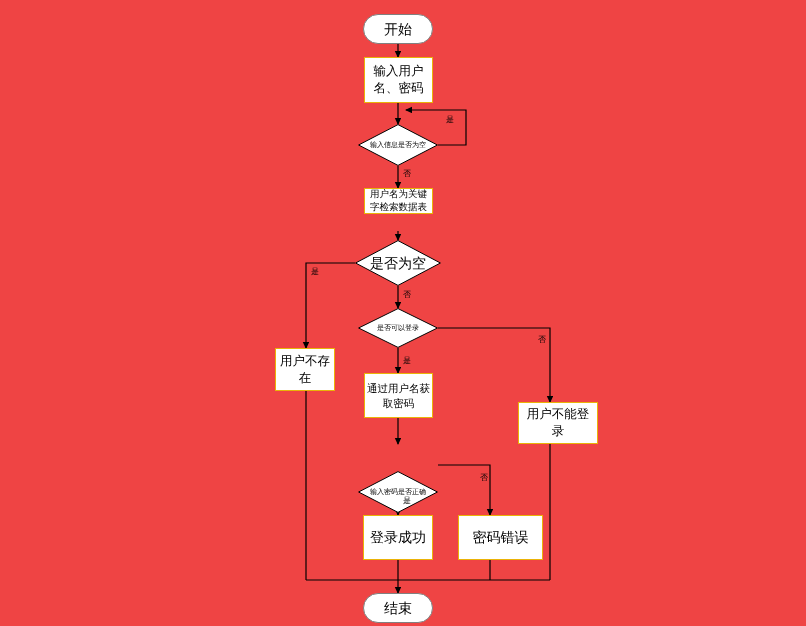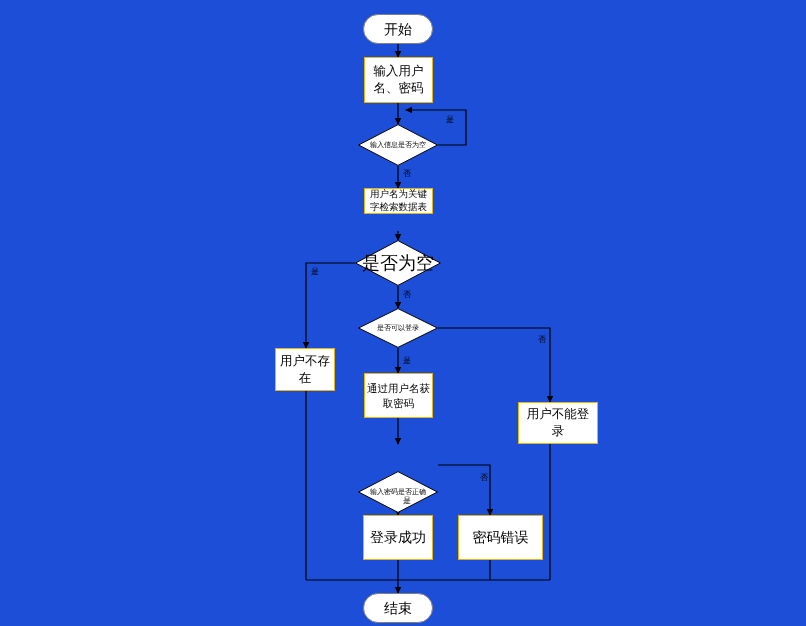--- a/index.html
+++ b/index.html
@@ -8,21 +8,21 @@
     padding: 0;
     background: #ffffff;
   }
   body {
     font-family: "DejaVu Sans", "Liberation Sans", sans-serif;
   }
   #canvas {
     position: relative;
     width: 806px;
     height: 626px;
-    background: #1d4ed8;
+    background: #ef4444;
     overflow: hidden;
   }
   #edges {
     position: absolute;
     left: 0;
     top: 0;
     width: 806px;
     height: 626px;
   }
   .node {
@@ -119,21 +119,21 @@
         </svg>
         <span class="node-label" style="font-size: 7px;">输入信息是否为空</span>
       </div>
       <div class="node node-process" style="left: 364px; top: 188px; width: 69px; height: 26px;">
         <span class="node-label" style="font-size: 9.5px;">用户名为关键字检索数据表</span>
       </div>
       <div class="node node-decision" style="left: 355px; top: 240px; width: 86px; height: 46px;">
         <svg class="diamond-shape" viewBox="0 0 86 46" preserveAspectRatio="none">
           <polygon points="43,0.6 85.4,23 43,45.4 0.6,23" fill="#ffffff" stroke="#000000" stroke-width="1"></polygon>
         </svg>
-        <span class="node-label" style="font-size: 18px;">是否为空</span>
+        <span class="node-label" style="font-size: 14px;">是否为空</span>
       </div>
       <div class="node node-decision" style="left: 358px; top: 308px; width: 80px; height: 40px;">
         <svg class="diamond-shape" viewBox="0 0 80 40" preserveAspectRatio="none">
           <polygon points="40,0.6 79.4,20 40,39.4 0.6,20" fill="#ffffff" stroke="#000000" stroke-width="1"></polygon>
         </svg>
         <span class="node-label" style="font-size: 7px;">是否可以登录</span>
       </div>
       <div class="node node-process" style="left: 275px; top: 348px; width: 60px; height: 43px;">
         <span class="node-label" style="font-size: 12.5px;">用户不存在</span>
       </div>

